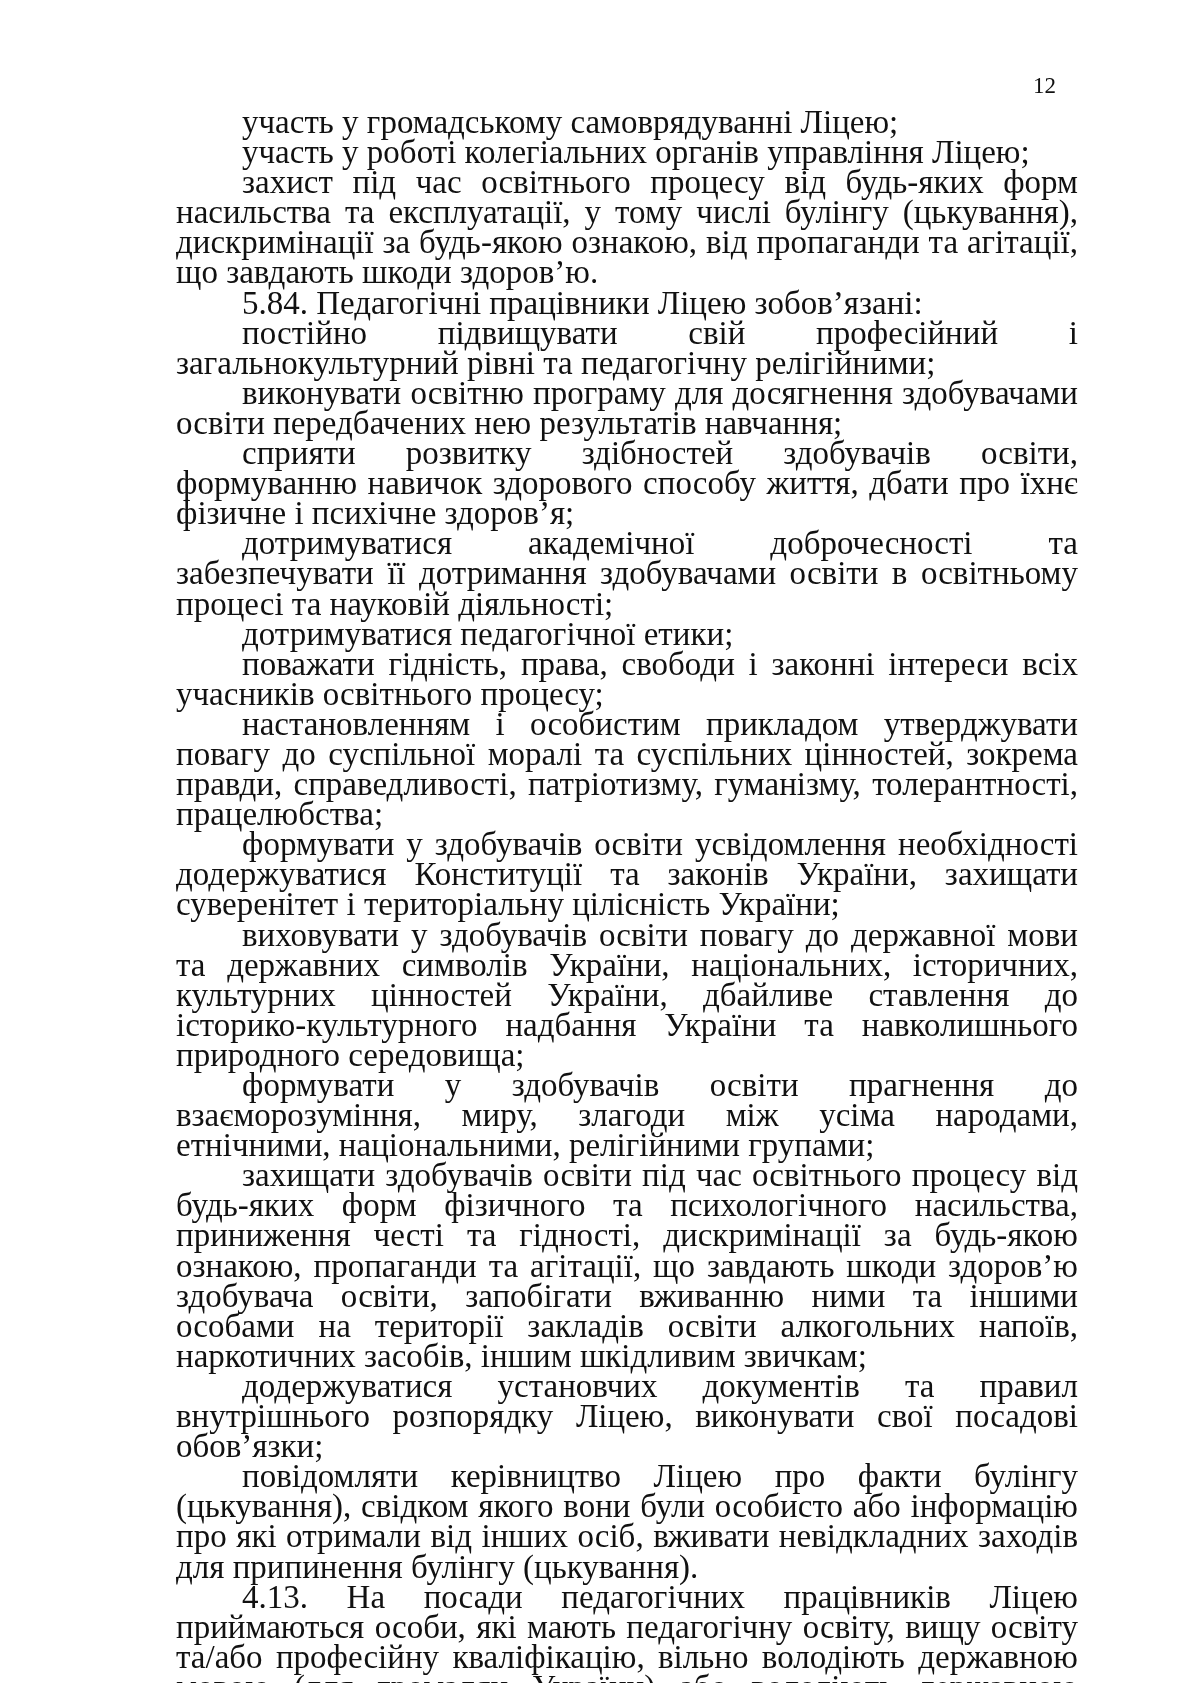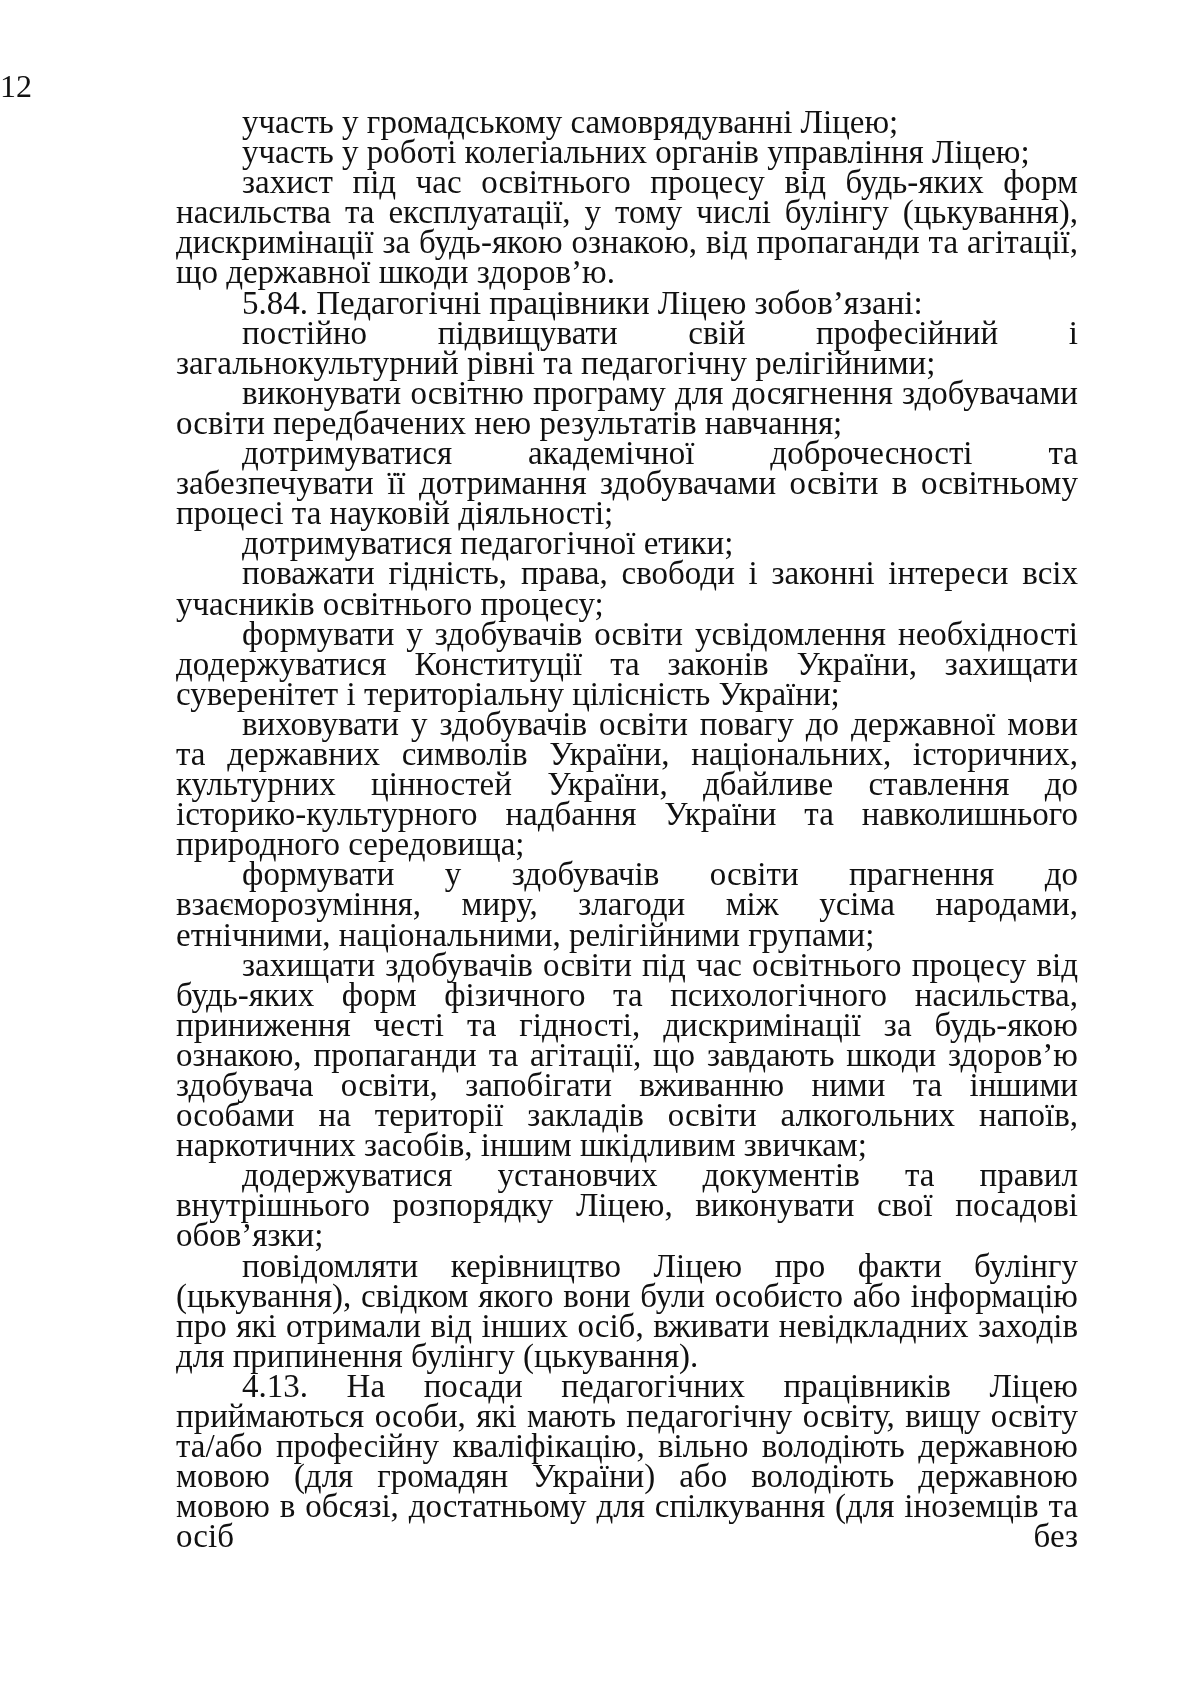--- a/index.html
+++ b/index.html
@@ -3,45 +3,47 @@
   <meta charset="utf-8">
   <style>
     html, body { margin: 0; padding: 0; background: #ffffff; }
     body { width: 1190px; height: 1683px; position: relative; overflow: hidden; }
     .page {
       position: absolute; left: 0; top: 0; width: 1190px; height: 1683px;
       background: #ffffff; color: #111111;
       font-family: "Liberation Serif", serif;
     }
     .page-number {
-      position: absolute; top: 70px; left: 0; width: 1056px; text-align: left;
-      font-size: 32px; line-height: 32px;
+      position: absolute; top: 70px; left: 0; width: 1056px; text-align: right;
+      font-size: 23px; line-height: 32px;
     }
     .body-text {
       position: absolute; left: 176px; top: 107px; width: 902px;
       font-size: 33px; line-height: 30.1px;
     }
     .para { margin: 0; text-align: justify; text-indent: 66px; }
     .para.last { text-align-last: justify; }
   </style>
 </head>
 <body>
 
 <div class="page">
   <div class="page-number">12</div>
   <div class="body-text">
     <p class="para">участь у громадському самоврядуванні Ліцею;</p>
     <p class="para">участь у роботі колегіальних органів управління Ліцею;</p>
-    <p class="para">захист під час освітнього процесу від будь-яких форм насильства та експлуатації, у тому числі булінгу (цькування), дискримінації за будь-якою ознакою, від пропаганди та агітації, що державної шкоди здоров’ю.</p>
+    <p class="para">захист під час освітнього процесу від будь-яких форм насильства та експлуатації, у тому числі булінгу (цькування), дискримінації за будь-якою ознакою, від пропаганди та агітації, що завдають шкоди здоров’ю.</p>
     <p class="para">5.84.  Педагогічні працівники Ліцею зобов’язані:</p>
     <p class="para">постійно підвищувати свій професійний і загальнокультурний рівні та педагогічну релігійними;</p>
     <p class="para">виконувати освітню програму для досягнення здобувачами освіти передбачених нею результатів навчання;</p>
+    <p class="para">сприяти розвитку здібностей здобувачів освіти, формуванню навичок здорового способу життя, дбати про їхнє фізичне і психічне здоров’я;</p>
     <p class="para">дотримуватися академічної доброчесності та забезпечувати її дотримання здобувачами освіти в освітньому процесі та науковій діяльності;</p>
     <p class="para">дотримуватися педагогічної етики;</p>
     <p class="para">поважати гідність, права, свободи і законні інтереси всіх учасників освітнього процесу;</p>
+    <p class="para">настановленням і особистим прикладом утверджувати повагу до суспільної моралі та суспільних цінностей, зокрема правди, справедливості, патріотизму, гуманізму, толерантності, працелюбства;</p>
     <p class="para">формувати у здобувачів освіти усвідомлення необхідності додержуватися Конституції та законів України, захищати суверенітет і територіальну цілісність України;</p>
     <p class="para">виховувати у здобувачів освіти повагу до державної мови та державних символів України, національних, історичних, культурних цінностей України, дбайливе ставлення до історико-культурного надбання України та навколишнього природного середовища;</p>
     <p class="para">формувати у здобувачів освіти прагнення до взаєморозуміння, миру, злагоди між усіма народами, етнічними, національними, релігійними групами;</p>
     <p class="para">захищати здобувачів освіти під час освітнього процесу від будь-яких форм фізичного та психологічного насильства, приниження честі та гідності, дискримінації за будь-якою ознакою, пропаганди та агітації, що завдають шкоди здоров’ю здобувача освіти, запобігати вживанню ними та іншими особами на території закладів освіти алкогольних напоїв, наркотичних засобів, іншим шкідливим звичкам;</p>
     <p class="para">додержуватися установчих документів та правил внутрішнього розпорядку Ліцею, виконувати свої посадові обов’язки;</p>
     <p class="para">повідомляти керівництво Ліцею про факти булінгу (цькування), свідком якого вони були особисто або інформацію про які отримали від інших осіб, вживати невідкладних заходів для припинення булінгу (цькування).</p>
     <p class="para last">4.13. На посади педагогічних працівників Ліцею приймаються особи, які мають педагогічну освіту, вищу освіту та/або професійну кваліфікацію, вільно володіють державною мовою (для громадян України) або володіють державною мовою в обсязі, достатньому для спілкування (для іноземців та осіб без</p>
   </div>
 </div>
 

